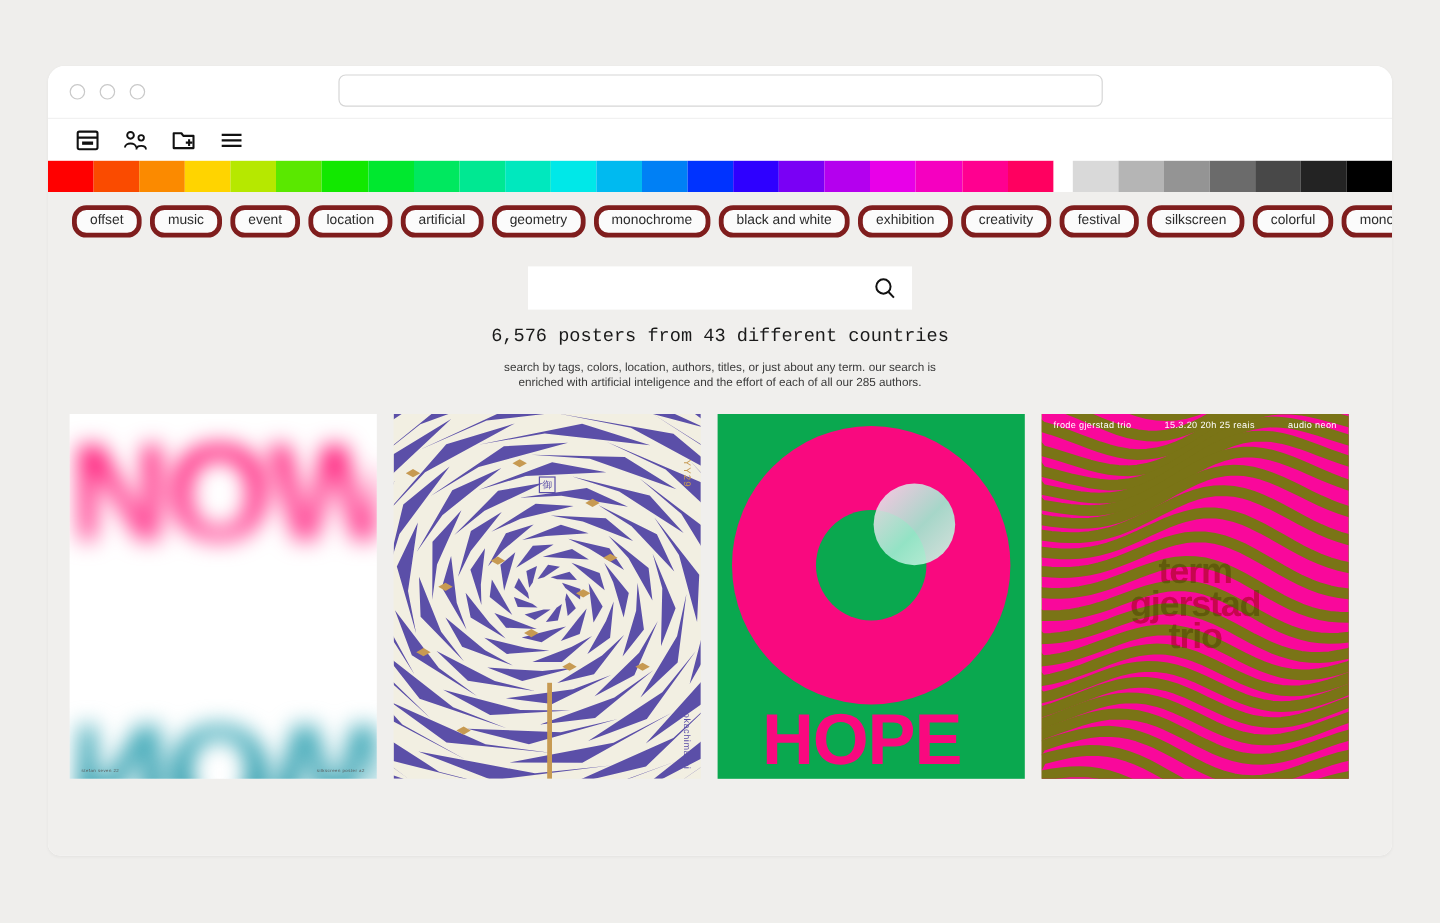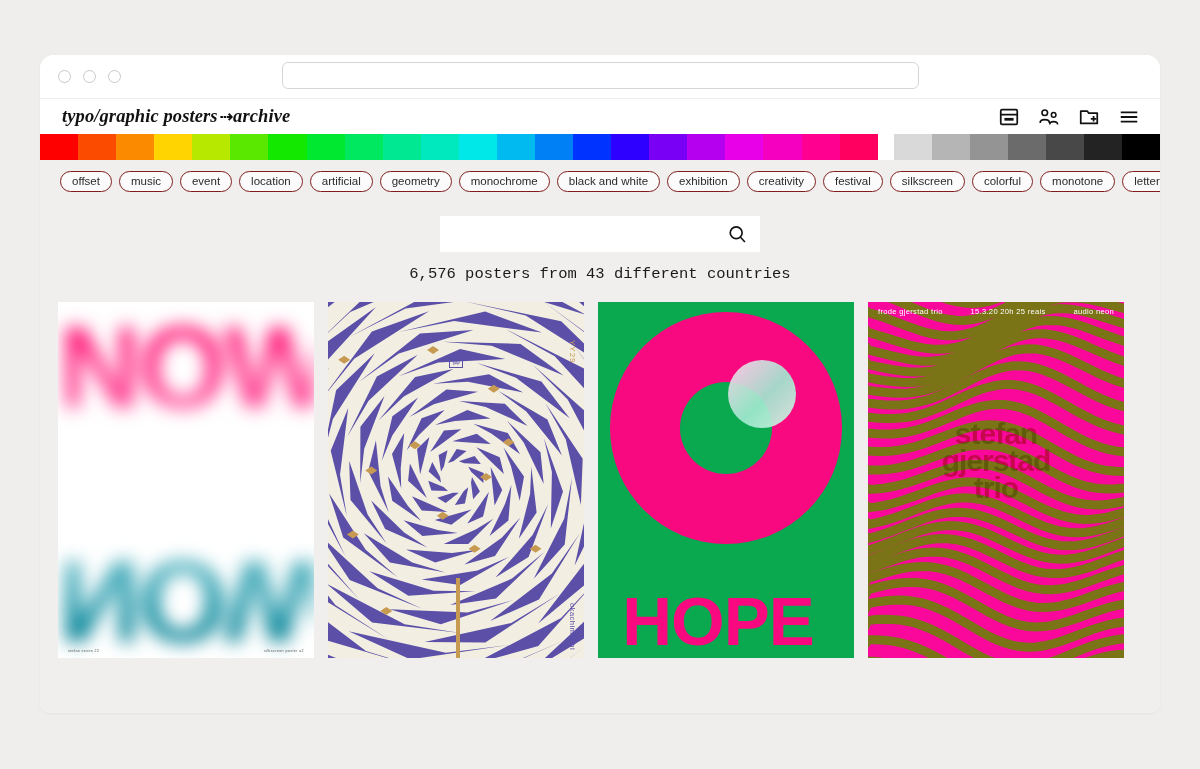--- a/index.html
+++ b/index.html
@@ -59,21 +59,21 @@
   .strip-gap { width: 16px; background: #ffffff; }
 
   
   .content { background: #f0efed; height: 553px; }
 
   .tags {
     display: flex; align-items: center; gap: 7px;
     padding: 11px 0 10px 20px; flex-wrap: nowrap;
   }
   .tag {
-    background: #fbfbfb; border: 1px solid #7f1d1d;
+    background: #fbfbfb; border: 4px solid #7f1d1d;
     border-radius: 12px; padding: 3px 11px 4px;
     font-size: 11.5px; color: #2b2b2b; white-space: nowrap;
     cursor: pointer;
   }
 
   
   .search-wrap { display: flex; justify-content: center; margin-top: 14px; }
   .search-box {
     width: 320px; height: 36px; background: #ffffff;
     display: flex; align-items: center; justify-content: flex-end;
@@ -90,21 +90,21 @@
     text-align: center; margin-top: 11px;
     font-size: 9.8px; line-height: 1.35; color: #3a3a3a;
   }
 
   
   .grid {
     display: flex; gap: 14px; margin-top: 19px;
     padding: 0 18px; align-items: flex-start;
   }
   .poster {
-    width: 256px; height: 356px;
+    width: 256px; height: 304px;
     position: relative; overflow: hidden; cursor: pointer; flex: 0 0 auto;
   }
 
   
   .p1 { background: #ffffff; }
   .p1 .now-top, .p1 .now-bot {
     position: absolute; left: 0; right: 0;
     font-family: "Liberation Sans", sans-serif;
     font-weight: bold; font-size: 116px; letter-spacing: -4px;
     text-align: center; line-height: 1;
@@ -167,21 +167,21 @@
   .p3 .bubble {
     position: absolute; left: 130px; top: 58px; width: 68px; height: 68px;
     border-radius: 50%;
     background: linear-gradient(135deg, #ffd6ec 0%, #9fe8cf 55%, #d8f4e6 100%);
     opacity: .92;
   }
   .p3 .hope {
     position: absolute; left: 0; right: 16px; bottom: 2px;
     text-align: center; color: #f9097f;
     font-family: "Liberation Sans", sans-serif;
-    font-weight: bold; font-size: 69px; line-height: 1;
+    font-weight: bold; font-size: 60px; line-height: 1;
     letter-spacing: -1px;
   }
 
   
   .p4 { background: #7a7416; }
   .p4 .wv { position: absolute; inset: 0; }
   .p4 .meta {
     position: absolute; top: 5px; left: 0; right: 0;
     display: flex; justify-content: space-between;
     padding: 0 10px; z-index: 5;
@@ -207,23 +207,20 @@
         <span class="dot"></span>
         <span class="dot"></span>
         <span class="dot"></span>
       </div>
       <div class="addr-wrap">
         <input class="addr" type="text" value="" style="">
       </div>
     </div>
 
     <div class="site-head">
-      <div class="brand">
-        <span>typo/graphic posters</span><span class="arrow">⇢</span><span>archive</span>
-      </div>
       <div class="head-icons">
         <svg class="hicon" viewBox="0 0 24 24">
           <rect x="3" y="4" width="18" height="16" rx="1.5" fill="none" stroke="#111" stroke-width="1.9"></rect>
           <line x1="3" y1="9.5" x2="21" y2="9.5" stroke="#111" stroke-width="1.9"></line>
           <rect x="7" y="13" width="10" height="3" fill="#111"></rect>
         </svg>
         <svg class="hicon" viewBox="0 0 26 24">
           <circle cx="8" cy="7" r="3.3" fill="none" stroke="#111" stroke-width="1.9"></circle>
           <path d="M2.5 19 C2.5 13.8 13.5 13.8 13.5 19" fill="none" stroke="#111" stroke-width="1.9"></path>
           <circle cx="18.5" cy="9.5" r="2.7" fill="none" stroke="#111" stroke-width="1.8"></circle>
@@ -299,20 +296,24 @@
         <div class="search-box">
           <svg class="mag" viewBox="0 0 24 24">
             <circle cx="10.5" cy="10" r="6.8" fill="none" stroke="#111" stroke-width="1.9"></circle>
             <line x1="15.4" y1="15.2" x2="20.5" y2="20.6" stroke="#111" stroke-width="1.9"></line>
           </svg>
         </div>
       </div>
 
       <div class="stats">6,576 posters from 43 different countries</div>
 
+      <div class="desc">
+        <div>search by tags, colors, location, authors, titles, or just about any term. our search is</div>
+        <div>enriched with artificial inteligence and the effort of each of all our 285 authors.</div>
+      </div>
 
       <div class="grid">
 
         <div class="poster p1">
           <div class="now-top">NOW</div>
           <div class="now-bot">NOW</div>
           <div class="cap l">stefan seven 22</div>
           <div class="cap r">silkscreen poster a2</div>
         </div>
 
@@ -481,21 +482,21 @@
                 <path d="M -10 354 L 0 337.8 L 8 337.8 L 16 338.2 L 24 339.1 L 32 340.6 L 40 342.7 L 48 345.5 L 56 348.8 L 64 352.7 L 72 357.0 L 80 361.6 L 88 366.2 L 96 370.7 L 104 375.0 L 112 378.7 L 120 381.7 L 128 384.0 L 136 385.3 L 144 385.7 L 152 385.2 L 160 383.7 L 168 381.5 L 176 378.6 L 184 375.3 L 192 371.7 L 200 368.0 L 208 364.4 L 216 361.1 L 224 358.2 L 232 355.8 L 240 354.0 L 248 352.7 L 256 352.1 L 264 351.9 L 272 352.3"></path>
                 <path d="M -10 370 L 0 359.1 L 8 359.6 L 16 360.6 L 24 362.2 L 32 364.3 L 40 366.9 L 48 370.2 L 56 373.9 L 64 378.0 L 72 382.3 L 80 386.7 L 88 391.0 L 96 394.9 L 104 398.4 L 112 401.2 L 120 403.2 L 128 404.2 L 136 404.4 L 144 403.5 L 152 401.8 L 160 399.2 L 168 396.0 L 176 392.3 L 184 388.3 L 192 384.2 L 200 380.3 L 208 376.5 L 216 373.2 L 224 370.5 L 232 368.3 L 240 366.7 L 248 365.8 L 256 365.4 L 264 365.6 L 272 366.1"></path>
               </g>
           </svg>
           <div class="meta">
             <span>frode gjerstad trio</span>
             <span>15.3.20 20h 25 reais</span>
             <span>audio neon</span>
           </div>
           <div class="hidden-type">
-            <div>stefan</div>
+            <div>term</div>
             <div>gjerstad</div>
             <div>trio</div>
           </div>
         </div>
 
       </div>
     </div>
   </div>
 </div>
 

